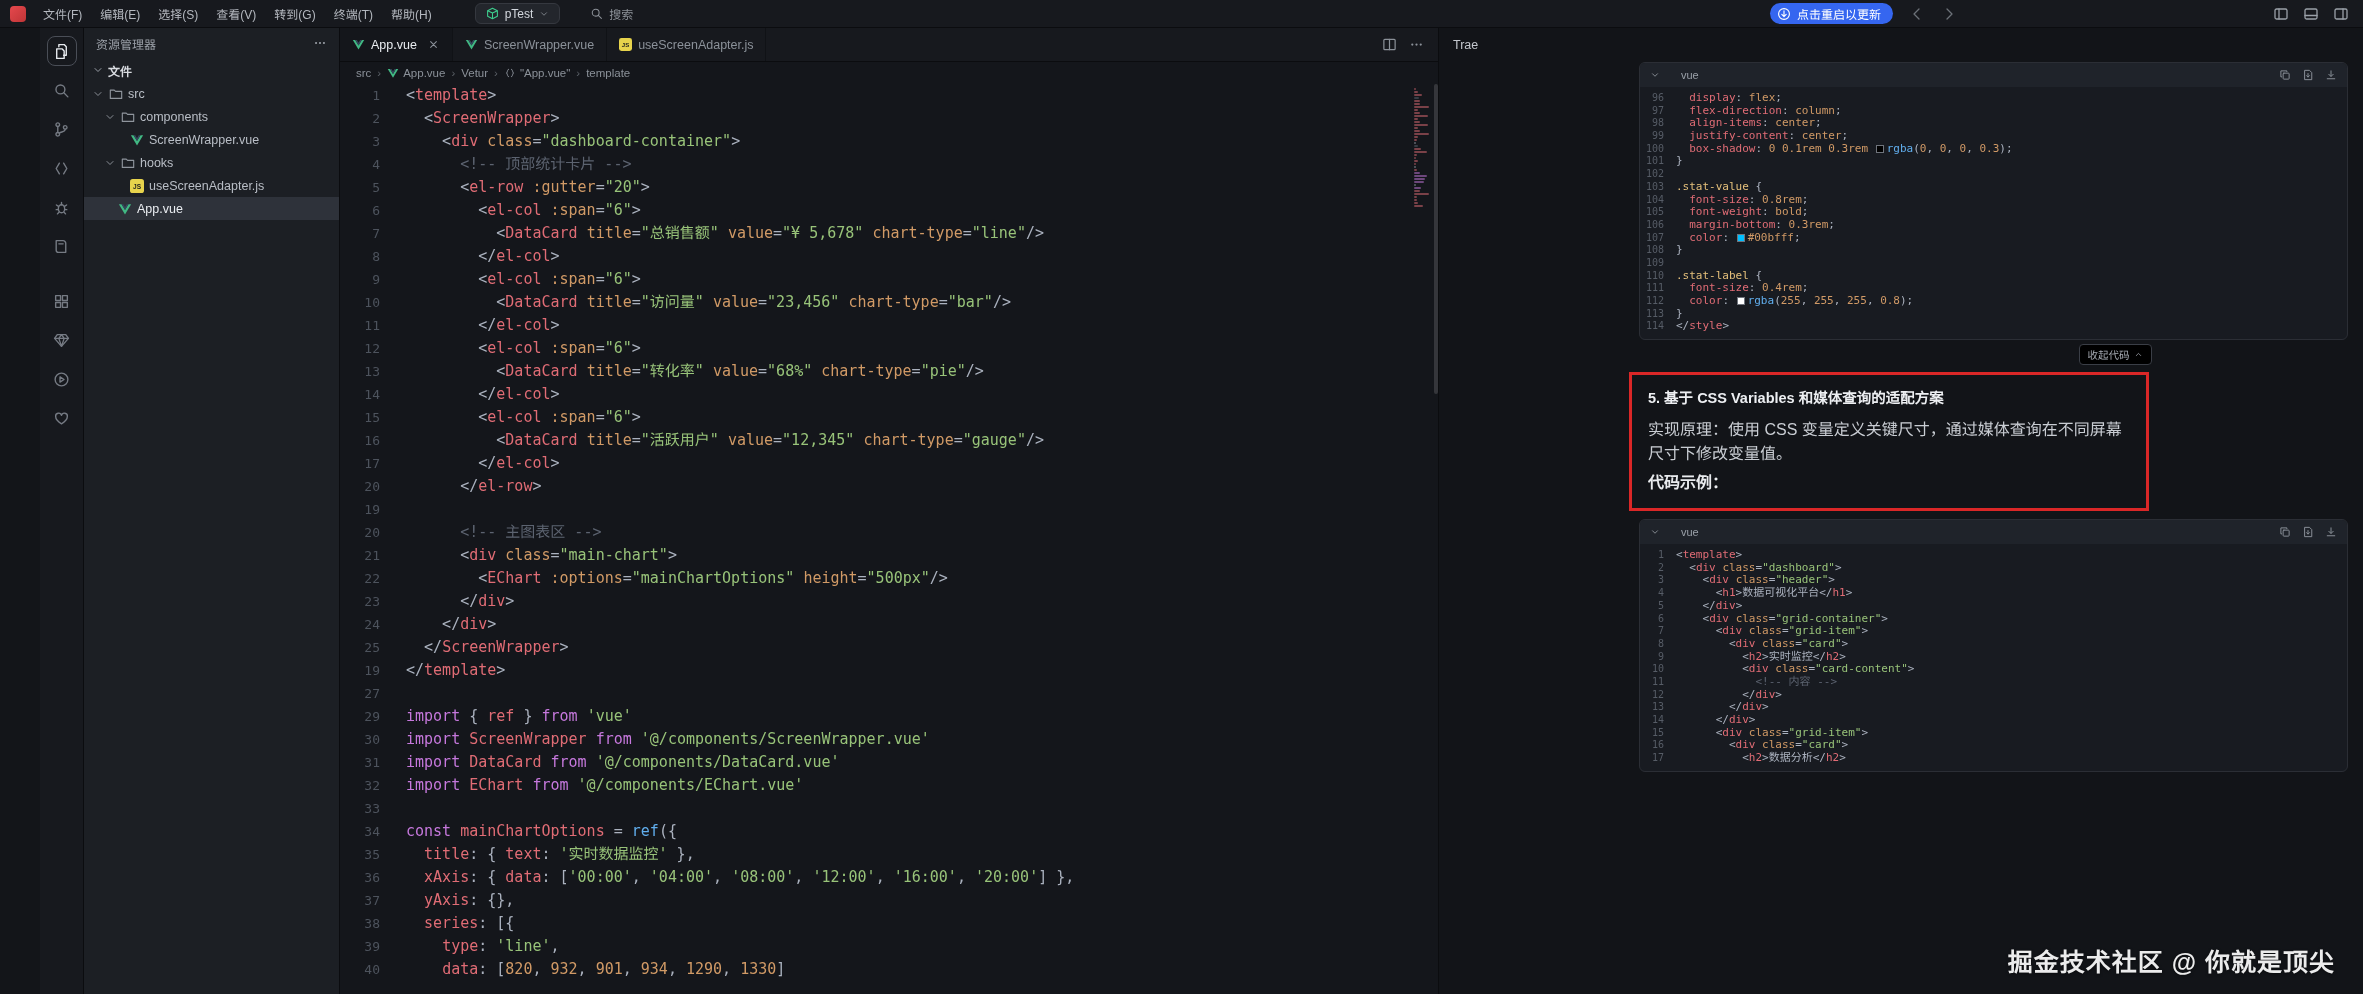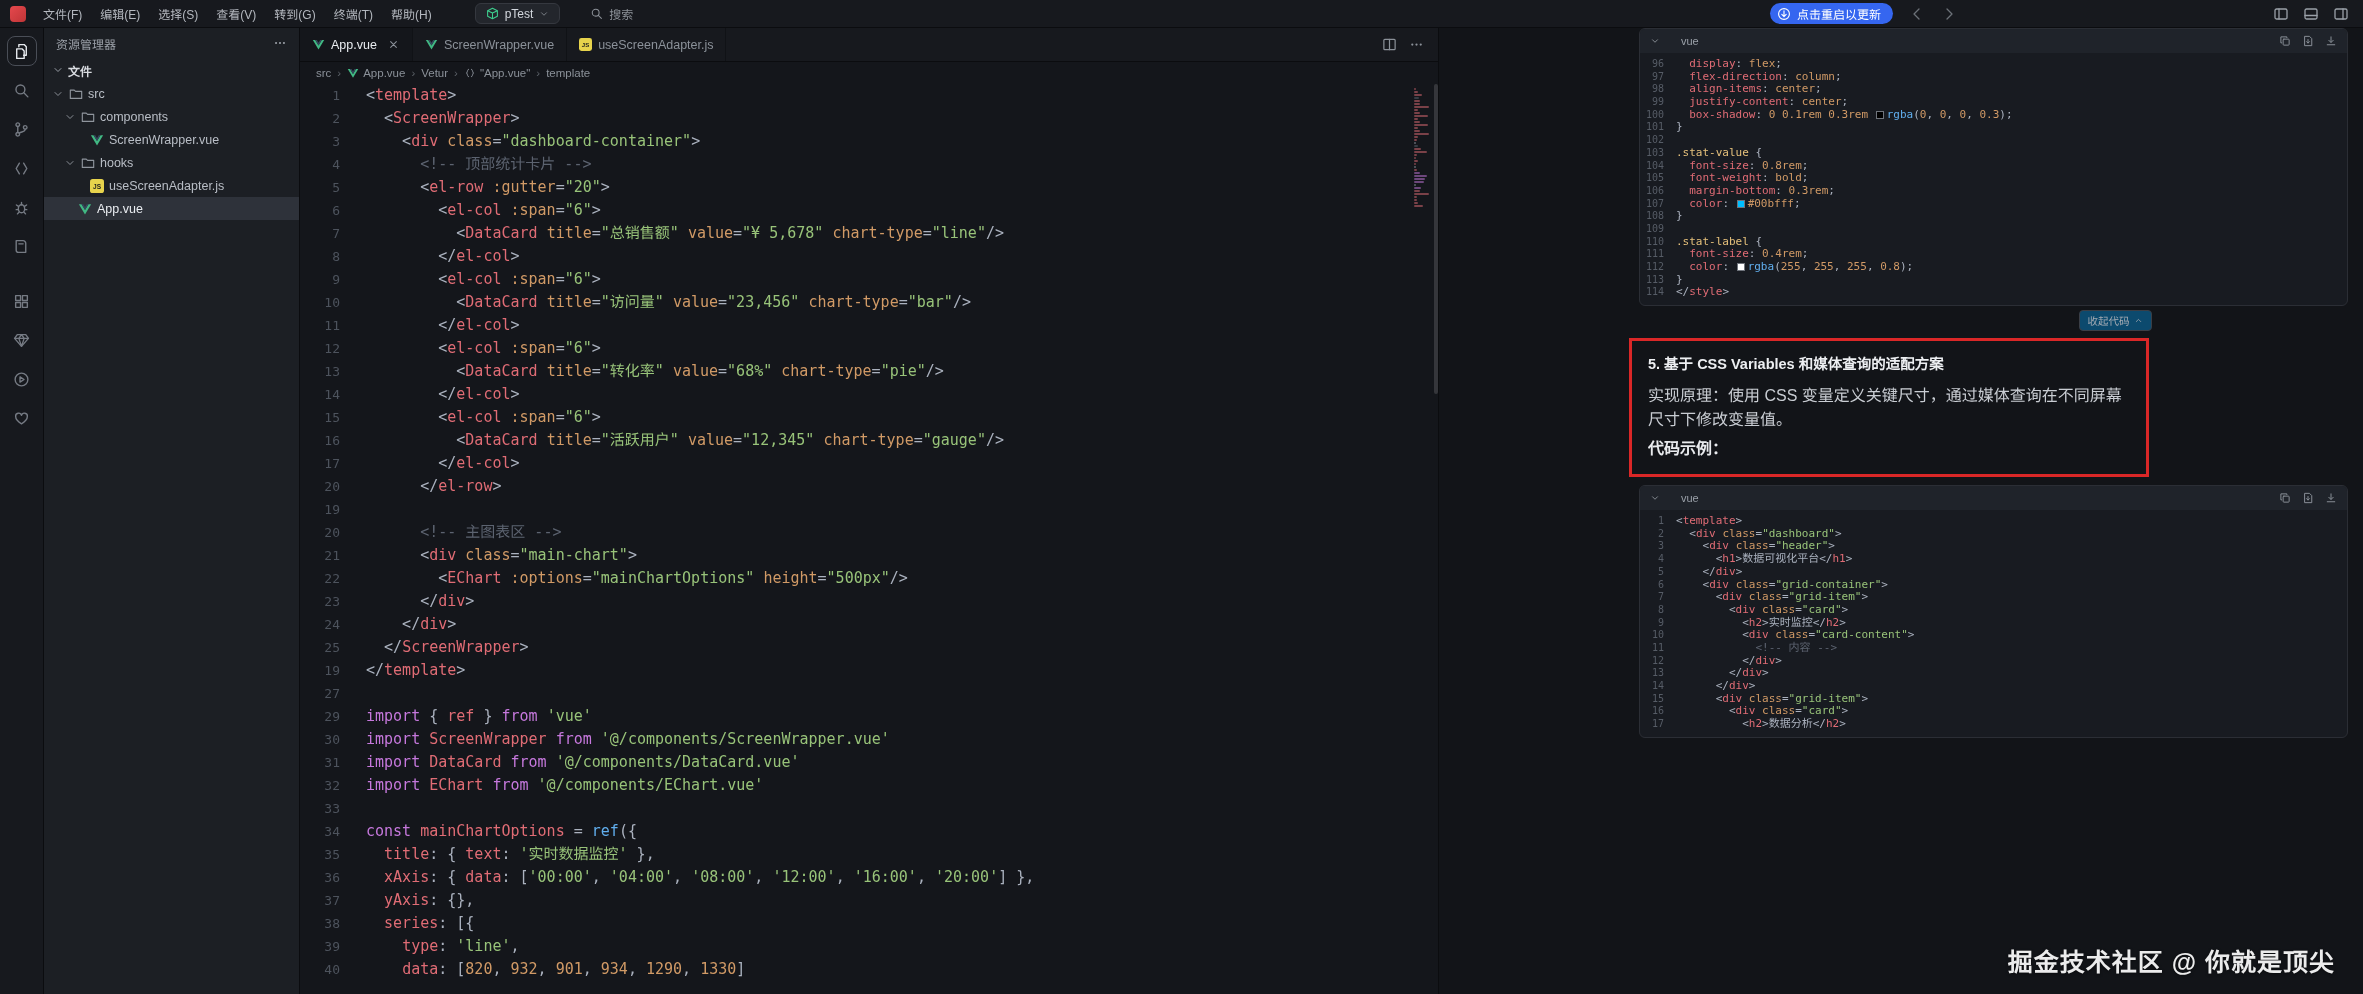--- a/index.html
+++ b/index.html
@@ -16,21 +16,21 @@
   .menu-item { padding:3px 9px; border-radius:4px; cursor:default; white-space:nowrap; }
   .project-btn { display:flex; align-items:center; gap:6px; background:#23262c; border:1px solid #35383f; border-radius:6px; height:21px; padding:0 10px; color:#d3d7dd; font-size:12px; margin-left:34px; cursor:pointer; }
   .search-btn { display:flex; align-items:center; gap:6px; color:#8b9097; margin-left:30px; cursor:pointer; }
   .tb-right { margin-left:auto; display:flex; align-items:center; gap:16px;padding-left:28px; }
   .update-btn { display:flex; align-items:center; gap:6px; background:var(--accent,#3566f0); color:#fff; border:none; border-radius:11px; height:21px; padding:0 12px 0 7px; font-size:12px; cursor:pointer; white-space:nowrap; }
   .nav-arrow { width:16px; height:16px; color:#6c7178; display:inline-flex; cursor:pointer; }
   .layout-icons { display:flex; align-items:center; gap:14px; margin-left:300px; color:#9aa0a8; padding-right:4px; }
   .layout-icons .icn { width:16px; height:16px; cursor:pointer; }
 
   
-  .workbench { flex:1; display:flex; min-height:0; }
+  .workbench { flex:1; display:flex; min-height:0;padding-left:40px; }
 
   .activitybar { flex:0 0 44px; background:#17191e; border-right:1px solid #0b0c0f; display:flex; flex-direction:column; align-items:center; padding-top:8px; gap:9px; }
   .ab-item { width:30px; height:30px; display:flex; align-items:center; justify-content:center; color:#767b84; border-radius:8px; cursor:pointer; }
   .ab-item .icn { width:17px; height:17px; }
   .ab-item.active { border:1px solid #4a4e57; color:#e8ebf0; }
   .ab-item.gap { margin-top:16px; }
 
   .sidebar { flex:0 0 256px; background:#1c1f24; border-right:1px solid #0b0c0f; font-size:12.5px; overflow:hidden; }
   .sidebar-header { height:30px; padding:0 12px; display:flex; align-items:center; justify-content:space-between; color:#9ba0a8; font-size:12px; }
   .sidebar-header .icn { width:14px; height:14px; color:#9ba0a8; cursor:pointer; }
@@ -79,21 +79,21 @@
   .cb-header { height:24px; background:#1f232a; display:flex; align-items:center; justify-content:space-between; padding:0 10px; font-size:11px; color:#9aa0a8; }
   .cb-lang { display:flex; align-items:center; gap:21px; }
   .cb-lang .icn { width:10px; height:10px; }
   .cb-actions { display:flex; align-items:center; gap:11px; }
   .cb-actions .icn { width:12px; height:12px; cursor:pointer; color:#8b9199; }
   .cb-body { padding:5px 0 6px; font-family:"DejaVu Sans Mono", monospace; font-size:11px; }
   .cb-body .cl { display:flex; height:12.7px; line-height:12.7px; white-space:pre; }
   .cb-body .ln { flex:0 0 36px; text-align:right; padding-right:12px; color:#565c66; font-size:10px; }
   .cb-body .swatch { width:8px; height:8px; }
 
-  .collapse-pill { display:inline-flex; align-items:center; gap:4px; margin:4px 0 5px 62%; background:#0c4a6e; border:1px solid #3a3e46; color:#a7acb4; border-radius:4px; font-size:10.5px; padding:2px 8px; cursor:pointer; }
+  .collapse-pill { display:inline-flex; align-items:center; gap:4px; margin:4px 0 5px 62%; background:#000000; border:1px solid #3a3e46; color:#a7acb4; border-radius:4px; font-size:10.5px; padding:2px 8px; cursor:pointer; }
   .collapse-pill .icn { width:9px; height:9px; }
 
   .red-section { border:3px solid var(--red-annotation,#da2727); width:520px; padding:9px 16px 10px; margin:2px 0 8px -10px; }
   .red-section h3 { font-size:14.5px; color:#edeff2; margin:2px 0 9px; font-weight:700; }
   .red-section p { font-size:16px; margin:0 0 5px; color:#c9cdd3; }
   .red-section .code-label { font-weight:700; color:#e9ebee; }
 
   .watermark { position:absolute; right:28px; bottom:16px; font-size:25px; font-weight:700; color:rgba(255,255,255,.92); letter-spacing:1px; text-shadow:0 1px 3px rgba(0,0,0,.5); }
 
   .icn { display:inline-flex; }
@@ -525,20 +525,23 @@
             <div class="mm-bar" style="width: 2.64px; background: rgb(224, 108, 117);"></div>
             <div class="mm-bar" style="width: 2.64px; background: rgb(224, 108, 117);"></div>
             <div class="mm-bar" style="width: 3.74px; background: rgb(224, 108, 117);"></div>
             <div class="mm-bar" style="width: 9.24px; background: rgb(224, 108, 117);"></div>
           </div>
         <div class="v-scrollbar"></div>
       </div>
     </section>
 
     <aside class="chatpanel">
+      <div class="panel-header">
+        <span>Trae</span>
+      </div>
       <div class="panel-body">
 
         <div class="codeblock">
           <div class="cb-header">
             <span class="cb-lang">
               <span class="icn" id="cb1chev-slot">
                   <svg viewBox="0 0 16 16" fill="none" stroke="currentColor" stroke-width="1.3" stroke-linecap="round" stroke-linejoin="round">
                     <path d="M4 6l4 4 4-4"></path>
                   </svg>
                 </span>

